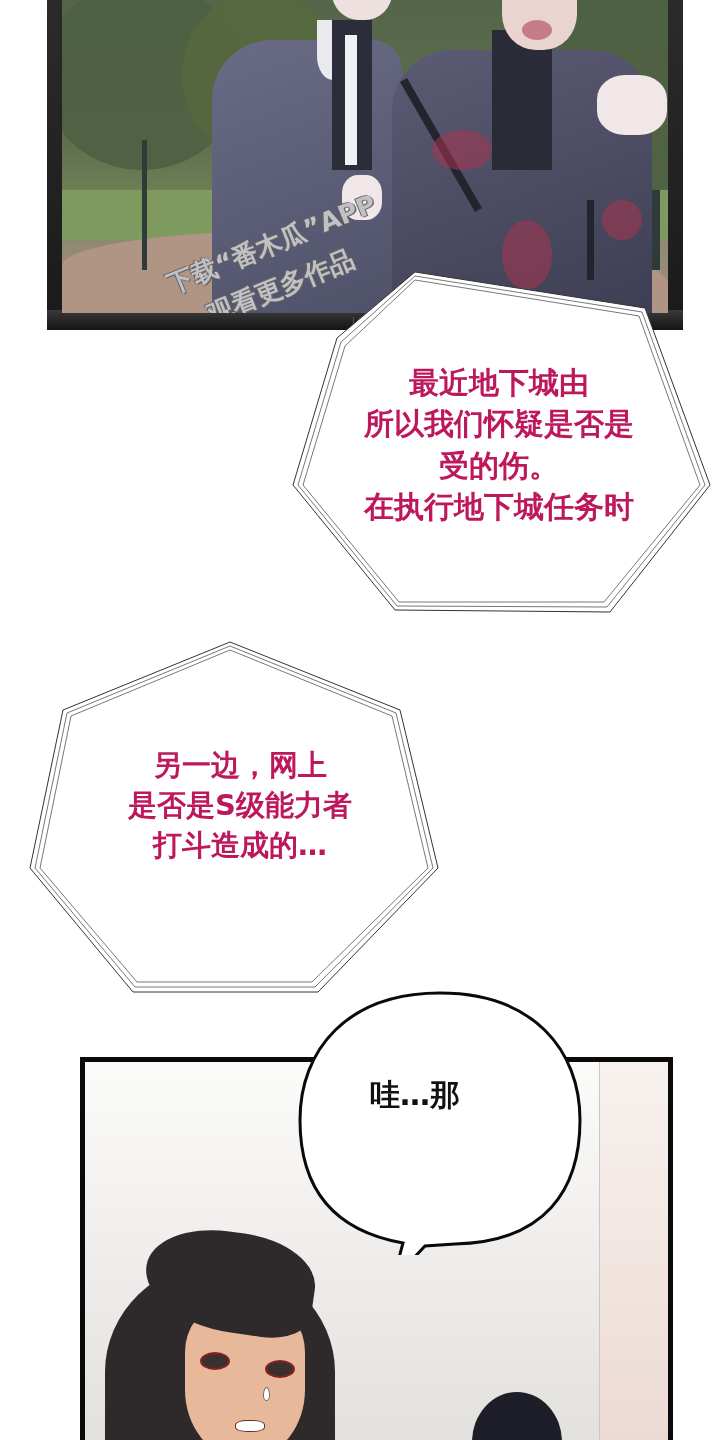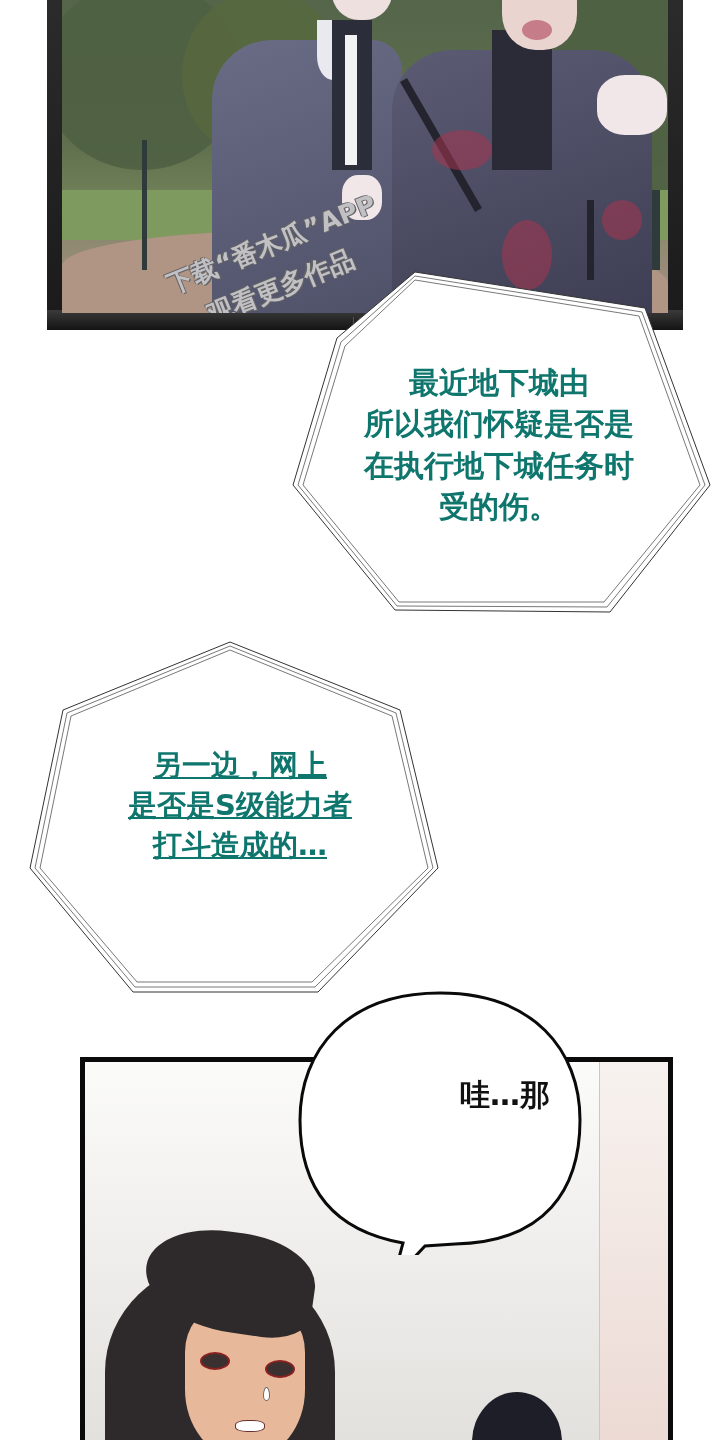--- a/index.html
+++ b/index.html
@@ -29,32 +29,32 @@
   .stripe { position:absolute; background:#23242e; }
   .watermark { position:absolute; color:rgba(230,230,235,.75);
                text-shadow:0 0 1px #555, 1px 1px 0 #666, -1px -1px 0 #666;
                font-weight:bold; transform:rotate(-22deg); transform-origin:left top; white-space:nowrap; }
   .wm1 { left:100px; top:270px; font-size:26px; }
   .wm2 { left:140px; top:300px; font-size:26px; }
   .tv-logo { position:absolute; left:305px; bottom:4px; font-size:9px; color:#5a5a5a; letter-spacing:1px; }
 
   
   .bubble-svg { position:absolute; }
-  .bubble-text { position:absolute; text-align:center; font-weight:bold; color:#0f766e; line-height:1.38; }
+  .bubble-text { position:absolute; text-align:center; font-weight:bold; color:#be185d; line-height:1.38; }
   .b1-text { left:318px; top:362px; width:362px; font-size:30px; }
-  .b2-text { left:70px; top:745px; width:340px; font-size:29px;text-decoration:underline; }
+  .b2-text { left:70px; top:745px; width:340px; font-size:29px; }
 
   
   .panel2 { left:80px; top:1057px; width:593px; height:400px; border:5px solid #0a0a0a;
             box-sizing:border-box; background:linear-gradient(180deg,#fbfbf9 0%,#eeecea 55%,#e2e0dc 100%); overflow:hidden; }
   .wall-strip { position:absolute; right:0; top:0; width:68px; bottom:0;
                 background:linear-gradient(180deg,#f7f2ef 0%,#ecd9d3 100%); border-left:1px solid #cfc6c2; }
   .speech { left:295px; top:990px; width:290px; height:265px; }
   .speech-text { position:absolute; left:340px; top:1073px; width:210px; font-size:30px; font-weight:bold;
-                 color:#111; line-height:1.45; text-align:right; }
+                 color:#111; line-height:1.45; text-align:left; }
   .hair-bg { position:absolute; background:#2e2a2b; }
   .skin { position:absolute; background:#e8b89a; }
 </style>
 </head>
 <body>
 
 <div class="abs tv">
   <div class="tv-bezel"></div>
   <div class="tv-bezel-bottom"></div>
   <div class="tv-screen">
@@ -100,22 +100,22 @@
     <polygon points="130,2 360,38 425,215 325,342 110,340 8,215 52,68"></polygon>
   </g>
   <g fill="none" stroke="#555" stroke-width="0.8">
     <polygon points="130,6 357,42 420,215 322,337 112,336 13,215 56,72"></polygon>
     <polygon points="130,10 354,46 415,215 319,332 114,332 18,215 60,76"></polygon>
   </g>
 </svg>
 <div class="bubble-text b1-text">
   <div>最近地下城由</div>
   <div>所以我们怀疑是否是</div>
+  <div>受的伤。</div>
   <div>在执行地下城任务时</div>
-  <div>受的伤。</div>
 </div>
 
 <svg class="bubble-svg" style="left:28px;top:640px;" width="420" height="360" viewBox="0 0 420 360">
   <g fill="#ffffff" stroke="#333" stroke-width="1">
     <polygon points="202,2 372,70 410,228 290,352 105,352 2,228 35,70"></polygon>
   </g>
   <g fill="none" stroke="#555" stroke-width="0.8">
     <polygon points="202,6 368,73 405,228 287,347 107,347 7,228 39,73"></polygon>
     <polygon points="202,10 364,76 400,228 284,342 109,342 12,228 43,76"></polygon>
   </g>

